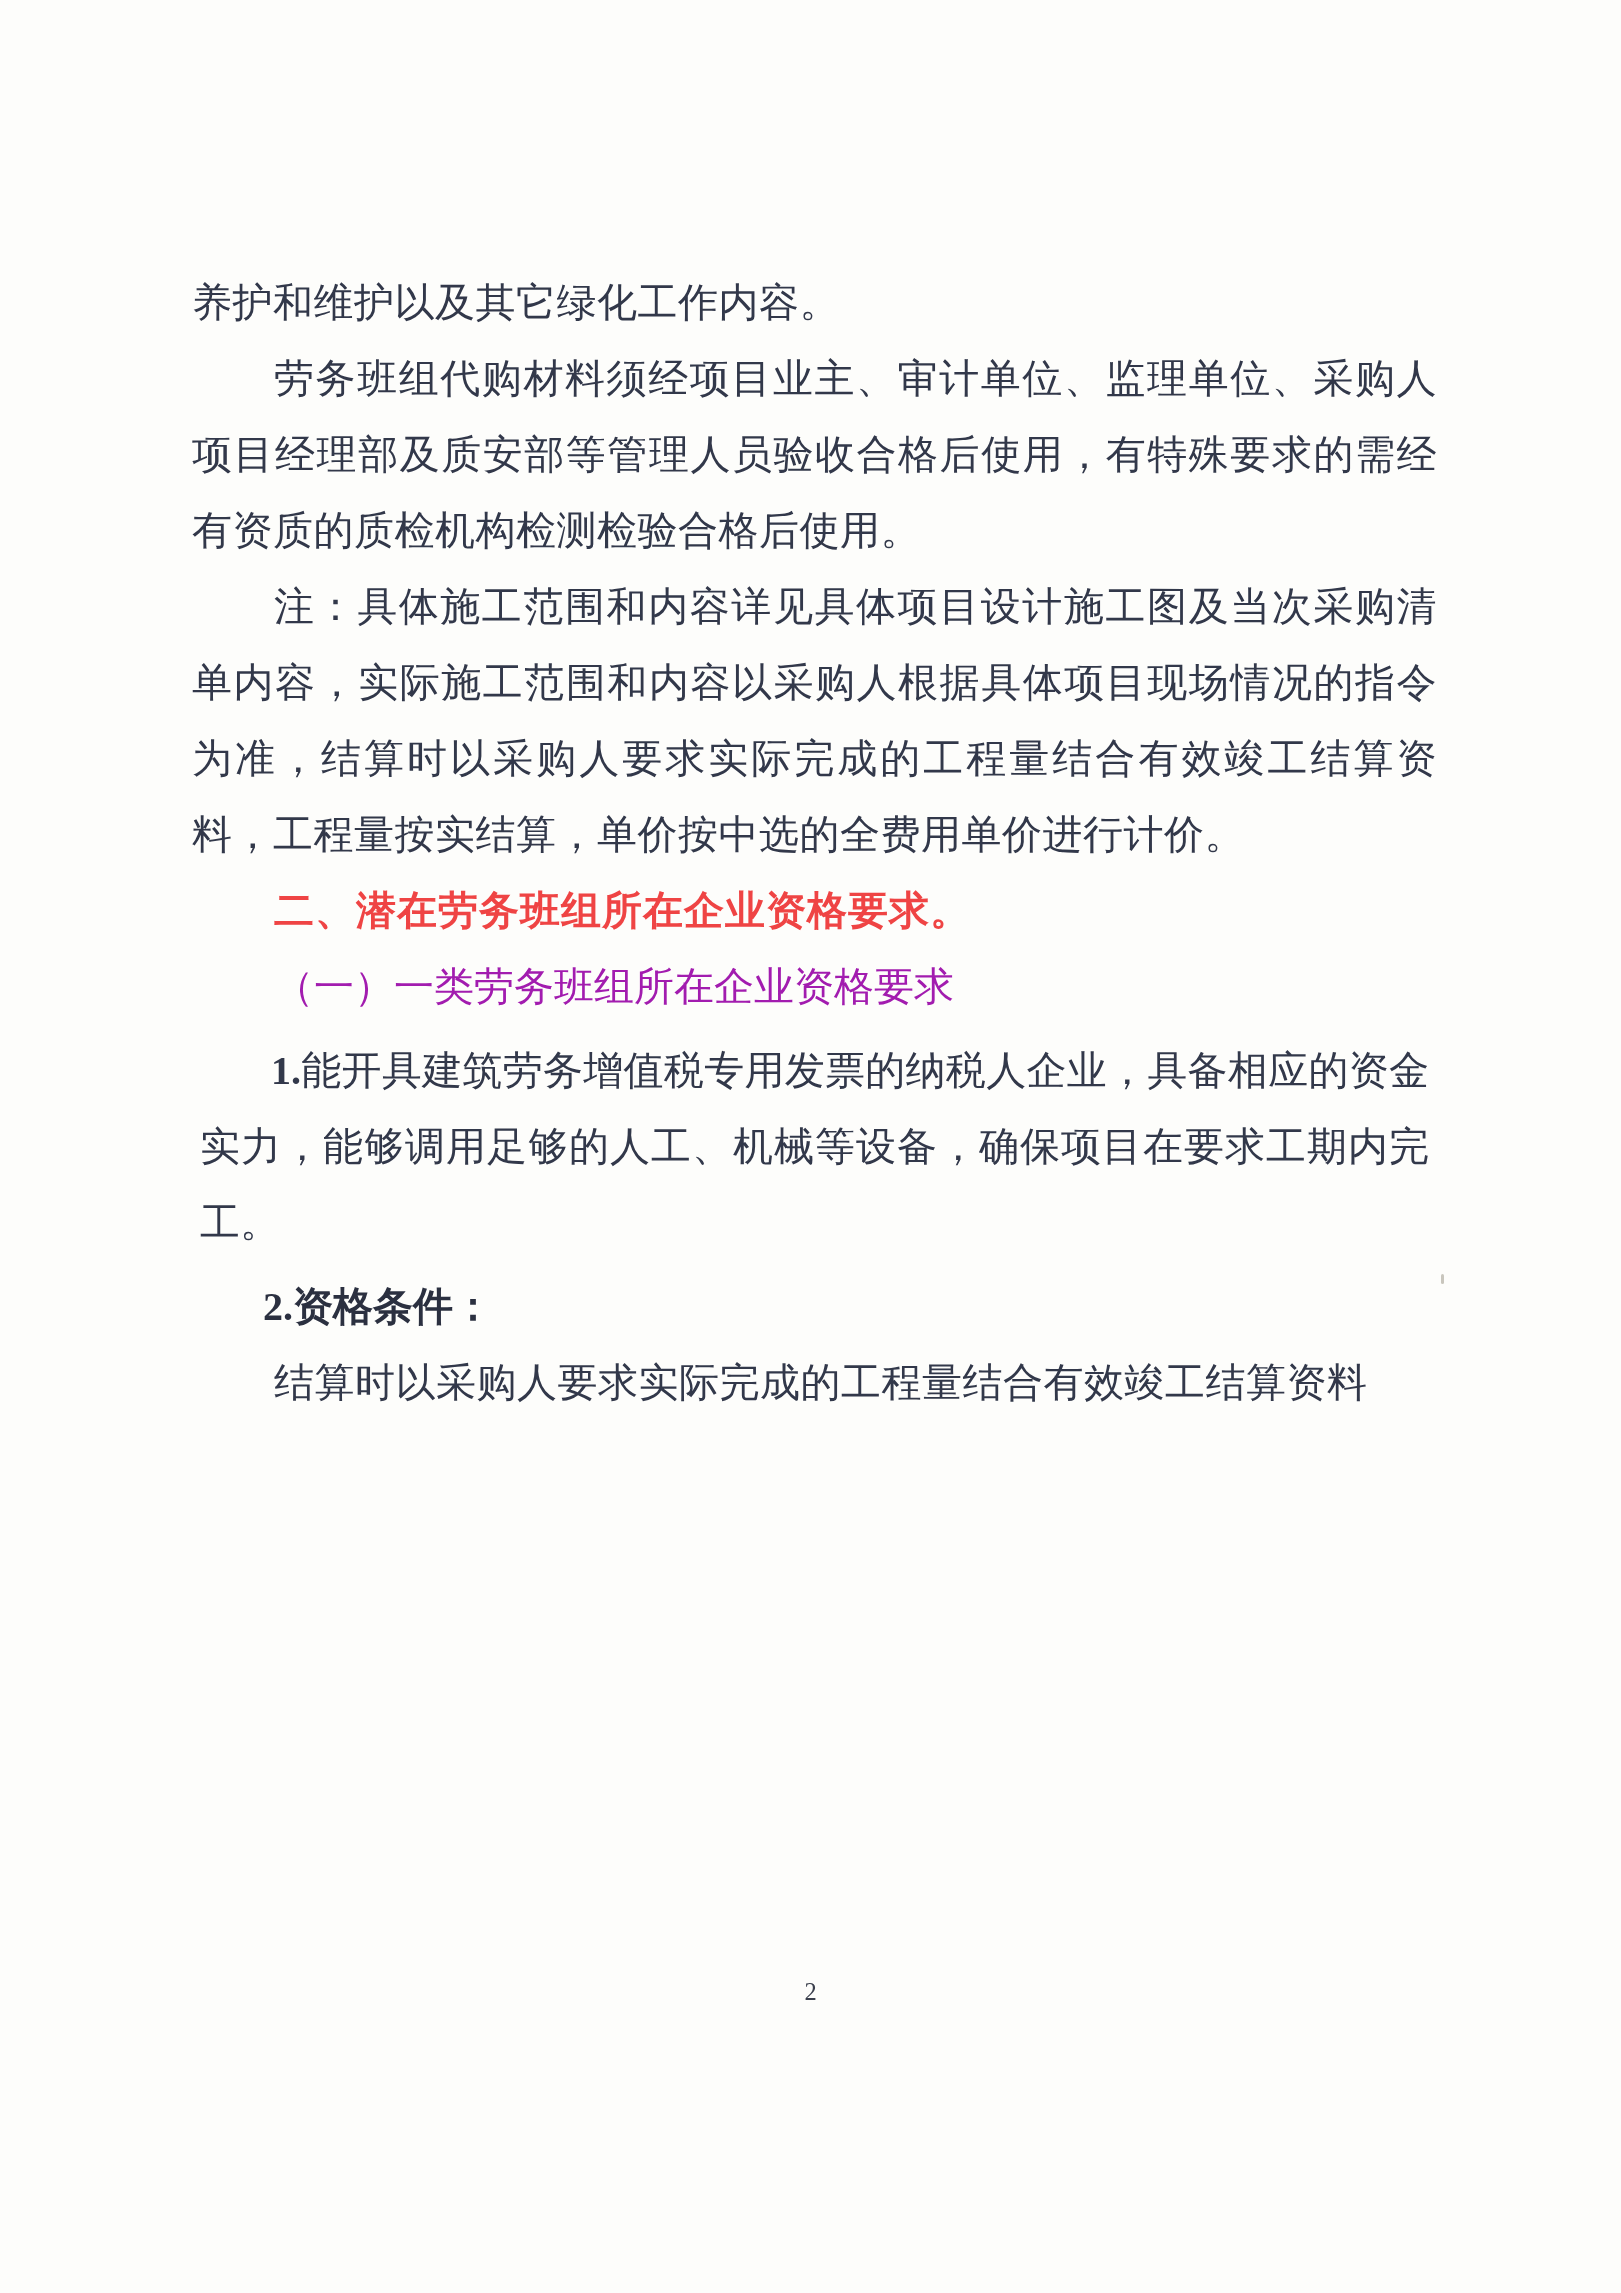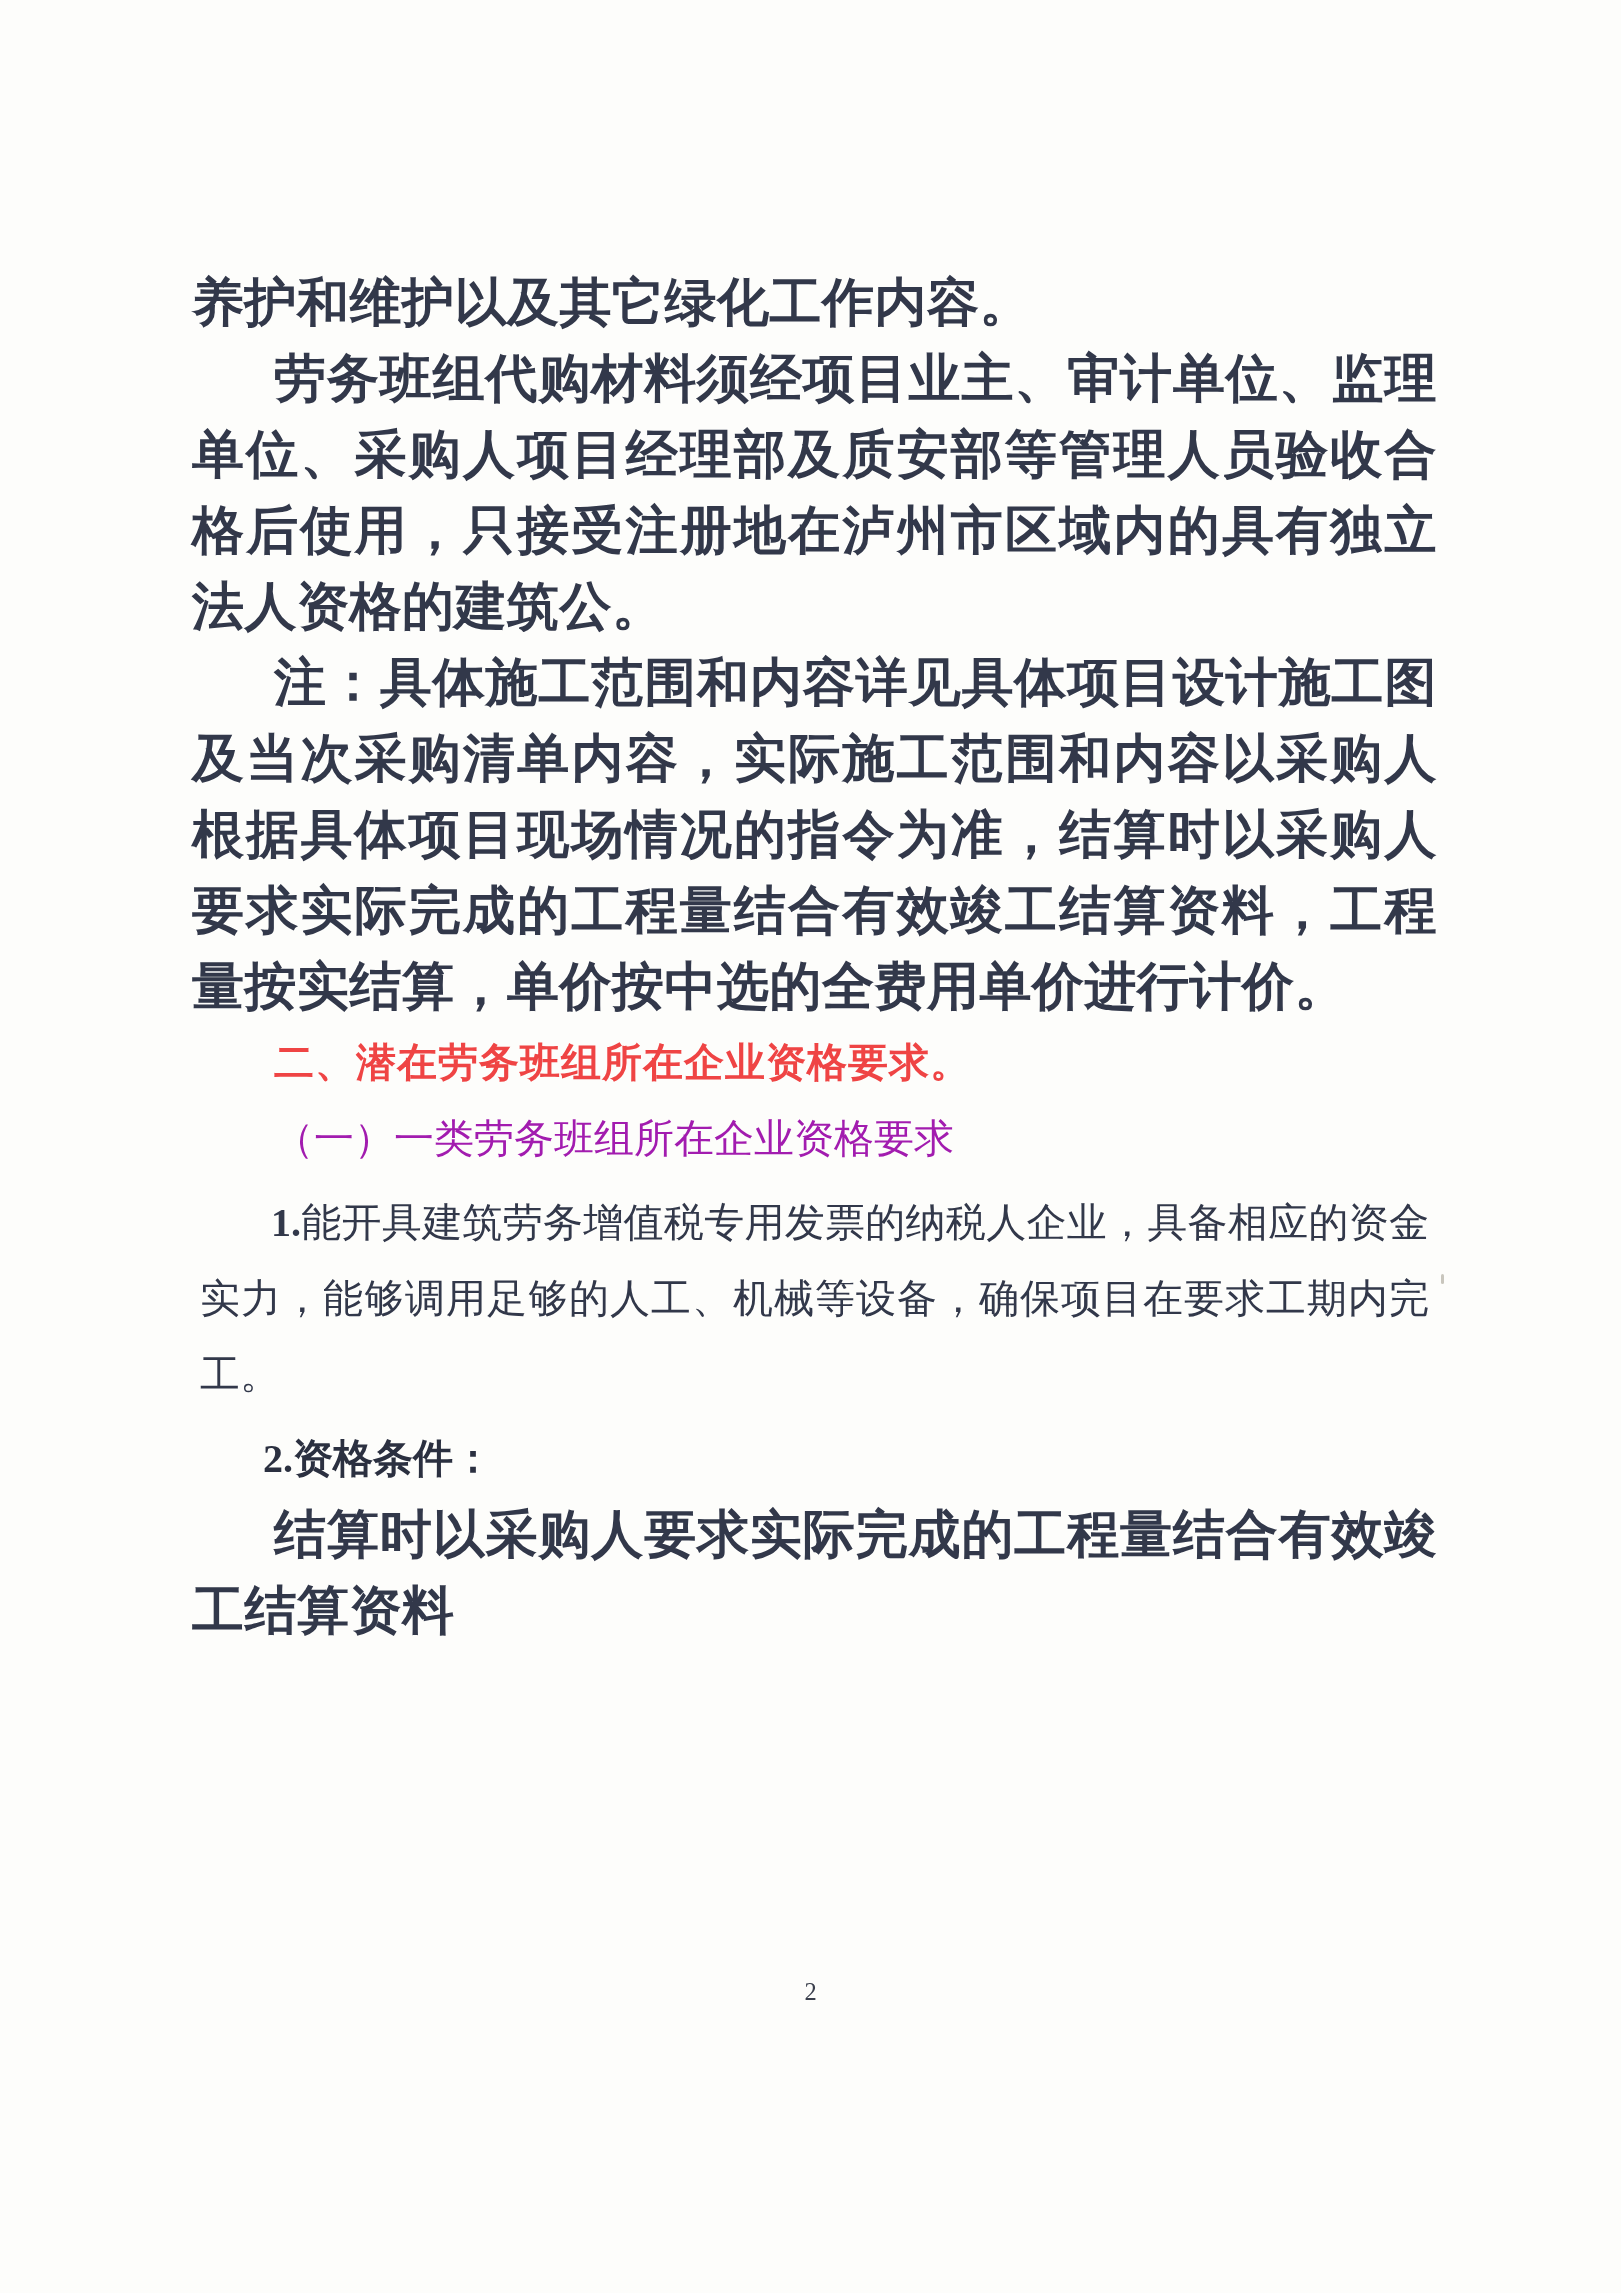--- a/index.html
+++ b/index.html
@@ -20,28 +20,28 @@
     inset: 0;
     background: #fdfdfb;
   }
   .content {
     position: absolute;
     left: 192px;
     top: 265px;
     width: 1245px;
   }
   .para {
-    font-size: 52px;
+    font-size: 40px;
     line-height: 76px;
     letter-spacing: 0.5px;
     text-align: justify;
     text-justify: inter-ideograph;
     color: #32384a;
     margin: 0 0 0 0;
-    font-weight: 700;
+    font-weight: 400;
   }
   .indent {
     text-indent: 82px;
   }
   .heading {
     font-size: 40px;
     line-height: 76px;
     font-weight: bold;
     text-indent: 82px;
     color: #ef4444;
@@ -94,21 +94,21 @@
 </style>
 </head>
 <body>
 
 <div class="page">
   <div class="content">
 
     <p class="para">养护和维护以及其它绿化工作内容。</p>
 
 
-    <p class="para indent">劳务班组代购材料须经项目业主、审计单位、监理单位、采购人项目经理部及质安部等管理人员验收合格后使用，只接受注册地在泸州市区域内的具有独立法人资格的建筑公。</p>
+    <p class="para indent">劳务班组代购材料须经项目业主、审计单位、监理单位、采购人项目经理部及质安部等管理人员验收合格后使用，有特殊要求的需经有资质的质检机构检测检验合格后使用。</p>
 
     <p class="para indent">注：具体施工范围和内容详见具体项目设计施工图及当次采购清单内容，实际施工范围和内容以采购人根据具体项目现场情况的指令为准，结算时以采购人要求实际完成的工程量结合有效竣工结算资料，工程量按实结算，单价按中选的全费用单价进行计价。</p>
 
     <p class="heading">二、潜在劳务班组所在企业资格要求。</p>
 
     <p class="subheading">（一）一类劳务班组所在企业资格要求</p>
 
     <p class="numbered"><b>1.</b><span>能开具建筑劳务增值税专用发票的纳税人企业，具备相应的资金实力，能够调用足够的人工、机械等设备，确保项目在要求工期内完工。</span></p>
 
     <p class="bold-label"><b>2.</b><b>资格条件：</b></p>

